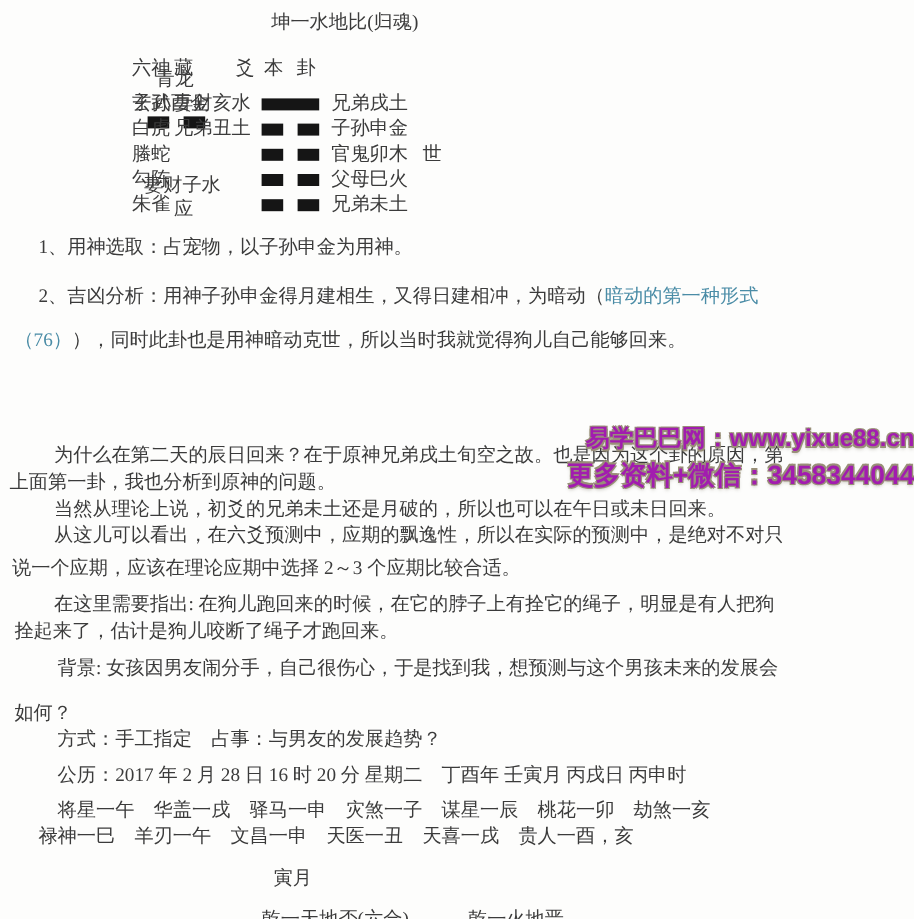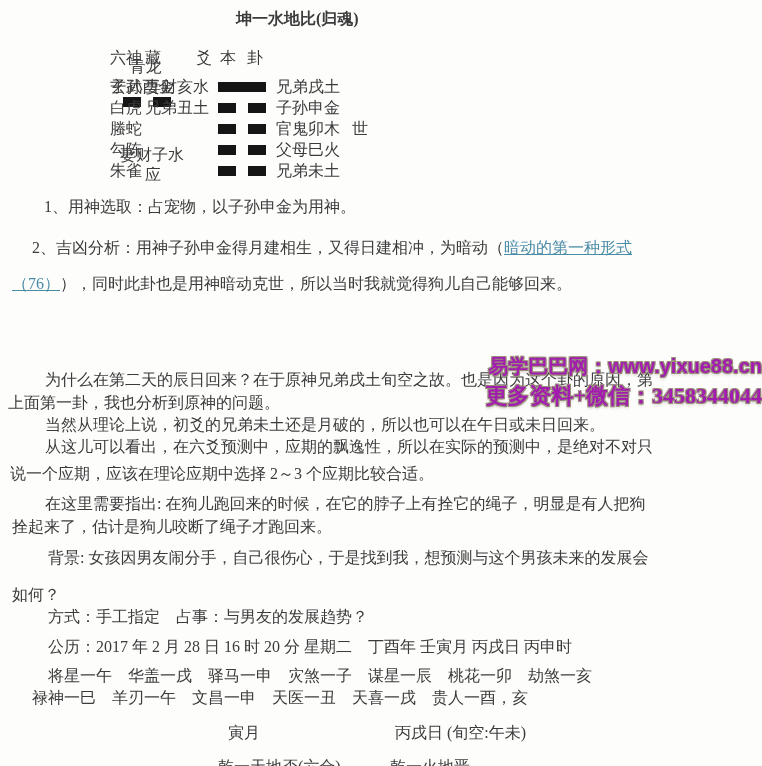--- a/index.html
+++ b/index.html
@@ -3,38 +3,38 @@
 <meta charset="utf-8">
 <style>
   html,body{margin:0;padding:0;background:#e8e8e8;}
   .page{
     position:relative;width:762px;height:766px;margin:0 auto;
     background:#fdfdfc;overflow:hidden;
     font-family:"Liberation Serif","DejaVu Serif",serif;
     color:#3b3b3b;font-size:16px;line-height:1.25;
   }
   .line{position:absolute;white-space:pre;}
-  .doc-link{color:#4a8ca6;text-decoration:underline;cursor:pointer;}
+  .doc-link{color:#4a8ca6;cursor:pointer;}
   
-  .hex-title{left:236px;top:9px;font-weight:bold;}
+  .hex-title{left:226px;top:9px;}
   .hex-header span{position:absolute;top:48px;}
   .hh-c1{left:110px;} .hh-c2a{left:145px;} .hh-c2b{left:196px;}
   .hh-c3a{left:220px;} .hh-c3b{left:247px;}
   .hexrow{position:absolute;left:110px;height:17px;display:flex;align-items:center;white-space:pre;}
   .hr0{top:57px;flex-direction:column;} .hr1{top:78px;} .hr2{top:99px;} .hr3{top:120px;} .hr4{top:141px;} .hr5{top:162px;}
   .col-spirit{display:inline-block;width:35px;}
   .col-hidden{display:inline-block;width:73px;}
   .yao{position:relative;width:48px;height:10px;flex:0 0 48px;}
   .yao[data-line-type="broken"]::before{content:"";position:absolute;left:0;top:0;width:18px;height:10px;background:#151515;}
   .yao[data-line-type="broken"]::after{content:"";position:absolute;right:0;top:0;width:18px;height:10px;background:#151515;}
   .yao[data-line-type="solid"]::before{content:"";position:absolute;left:0;top:0;width:48px;height:10px;background:#151515;}
   .col-main{margin-left:10px;}
   .col-marker{margin-left:12px;}
   
-  .L1{left:44px;top:197px;}
+  .L1{left:32px;top:197px;}
   .L2{left:32px;top:238px;}
   .L3{left:12px;top:274px;}
   .L4{left:32px;top:318px;}
   .L5{left:10px;top:348px;}
   .L6{left:45px;top:370px;}
   .L7{left:8px;top:393px;}
   .L8{left:45px;top:415px;}
   .L9{left:45px;top:437px;}
   .L10{left:10px;top:464px;}
   .L11{left:45px;top:494px;}
@@ -51,21 +51,21 @@
   .L20a{left:218px;top:757px;}
   .L20b{left:390px;top:757px;}
   
   .watermark{
     position:absolute;right:0;top:351px;text-align:right;
     font-family:"Liberation Sans","DejaVu Sans",sans-serif;
     font-weight:bold;color:#a21caf;line-height:30px;
     text-shadow:-1px -1px 0 #998f78,1px -1px 0 #998f78,-1px 1px 0 #998f78,1px 1px 0 #998f78,0 2px 3px rgba(90,80,60,.35);
   }
   .wm1{font-size:20px;display:block;}
-  .wm2{font-size:22px;display:block;font-family:Liberation Serif, serif;}
+  .wm2{font-size:22px;display:block;}
 </style>
 </head>
 <body>
 
 <div class="page">
 
   <div class="line hex-title">坤一水地比(归魂)</div>
 
   <div class="hex-header">
     <span class="hh-c1">六神</span>
@@ -133,21 +133,20 @@
   <div class="line L11">在这里需要指出: 在狗儿跑回来的时候，在它的脖子上有拴它的绳子，明显是有人把狗</div>
   <div class="line L12">拴起来了，估计是狗儿咬断了绳子才跑回来。</div>
 
   <div class="line L13">背景: 女孩因男友闹分手，自己很伤心，于是找到我，想预测与这个男孩未来的发展会</div>
   <div class="line L14">如何？</div>
   <div class="line L15">方式：手工指定　占事：与男友的发展趋势？</div>
   <div class="line L16">公历：2017 年 2 月 28 日 16 时 20 分 星期二　丁酉年 壬寅月 丙戌日 丙申时</div>
   <div class="line L17">将星一午　华盖一戌　驿马一申　灾煞一子　谋星一辰　桃花一卯　劫煞一亥</div>
   <div class="line L18">禄神一巳　羊刃一午　文昌一申　天医一丑　天喜一戌　贵人一酉，亥</div>
   <div class="line L19a">寅月</div>
-  <div class="line L19b">丙戌日 (旬空:午未)</div>
   <div class="line L20a">乾一天地否(六合)</div>
   <div class="line L20b">乾一火地晋</div>
 
   <div class="watermark">
     <span class="wm1">易学巴巴网：www.yixue88.cn</span>
     <span class="wm2">更多资料+微信：3458344044</span>
   </div>
 
 </div>
 

